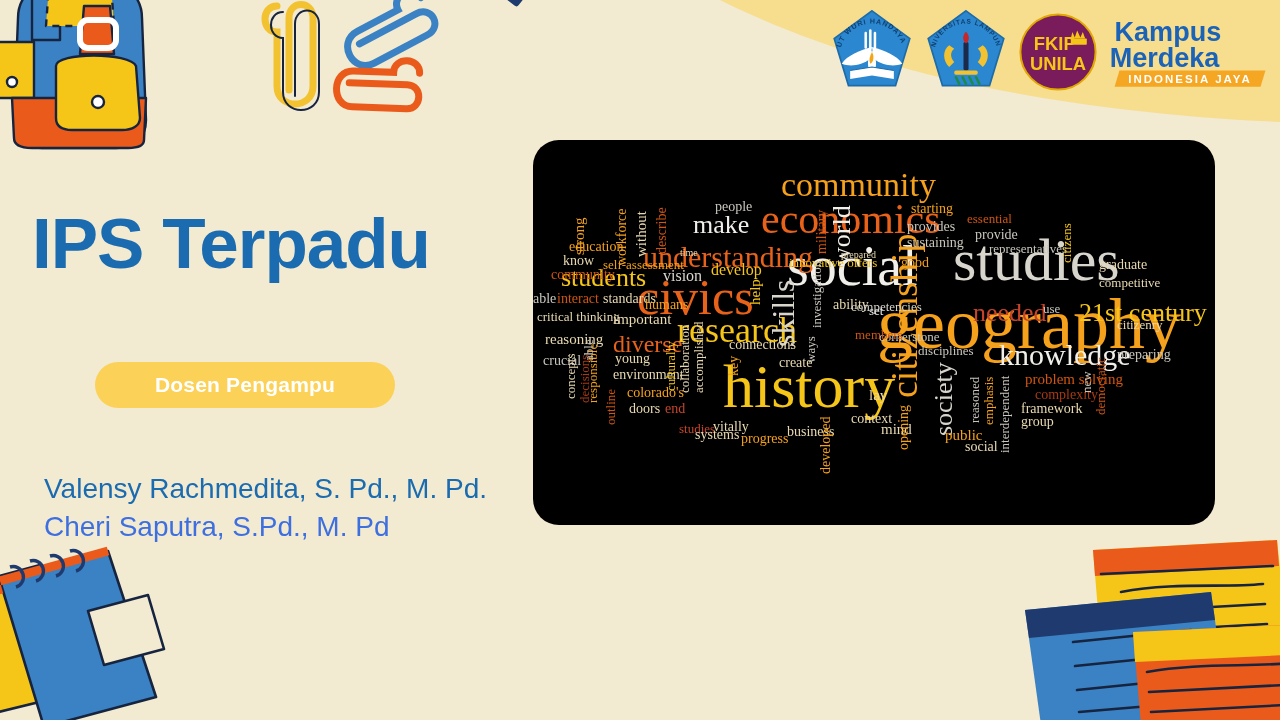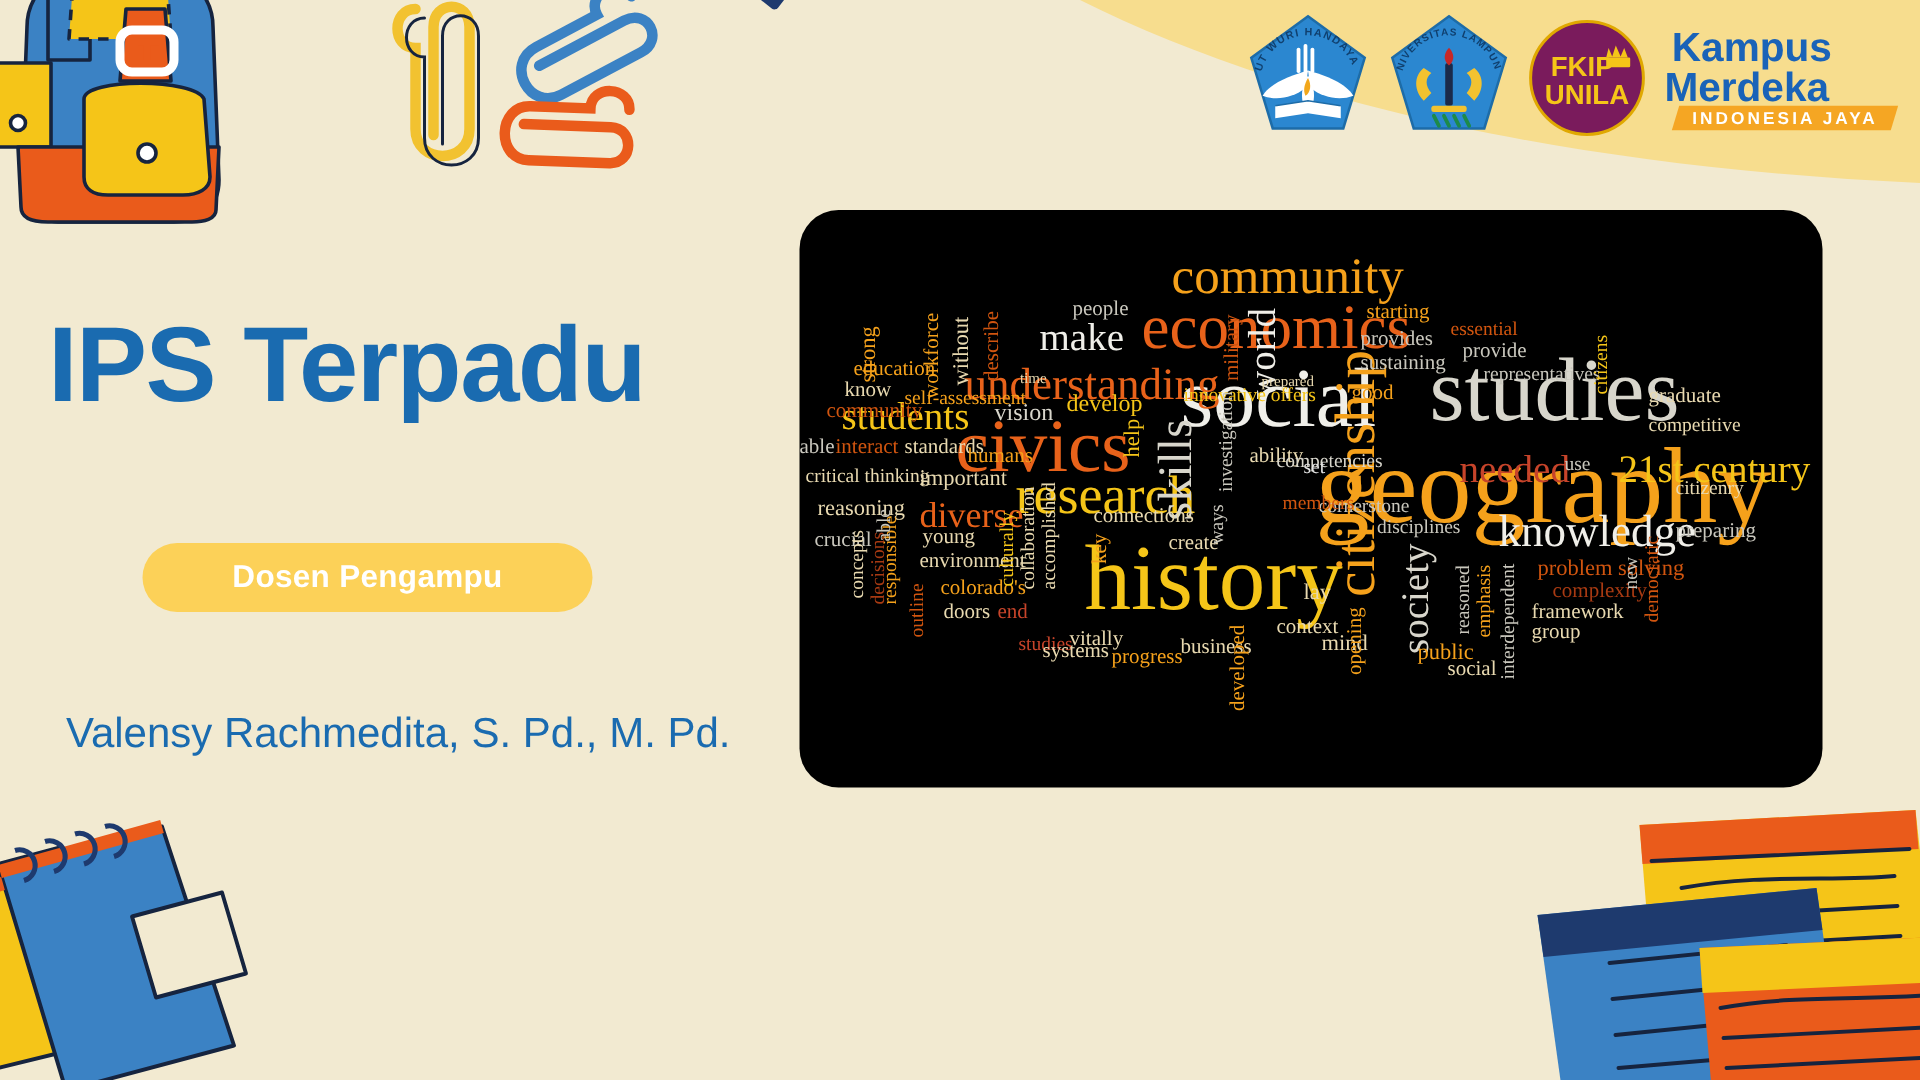--- a/index.html
+++ b/index.html
@@ -130,20 +130,21 @@
       </svg>
     </div>
   </div>
 
   <div class="title">IPS Terpadu</div>
 
   <div class="badge">Dosen Pengampu</div>
 
   <div class="lect">
     <div class="lect-1">Valensy Rachmedita, S. Pd., M. Pd.</div>
+    <div class="lect-2">Cheri Saputra, S.Pd., M. Pd</div>
   </div>
 
   <div class="cloud-panel" id="cloud" style="background: rgb(0, 0, 0);">
       <span class="w" style="left: 344px; top: 148px; font-size: 72px; color: rgb(245, 161, 27);">geography</span>
       <span class="w" style="left: 420px; top: 90px; font-size: 60px; color: rgb(216, 214, 204);">studies</span>
       <span class="w" style="left: 254px; top: 98px; font-size: 56px; color: rgb(240, 239, 233);">social</span>
       <span class="w" style="left: 104px; top: 132px; font-size: 50px; color: rgb(232, 98, 26);">civics</span>
       <span class="w" style="left: 190px; top: 215px; font-size: 62px; color: rgb(245, 197, 24);">history</span>
       <span class="w" style="left: 228px; top: 58px; font-size: 42px; color: rgb(232, 98, 26);">economics</span>
       <span class="w" style="left: 248px; top: 28px; font-size: 34px; color: rgb(245, 161, 27);">community</span>

